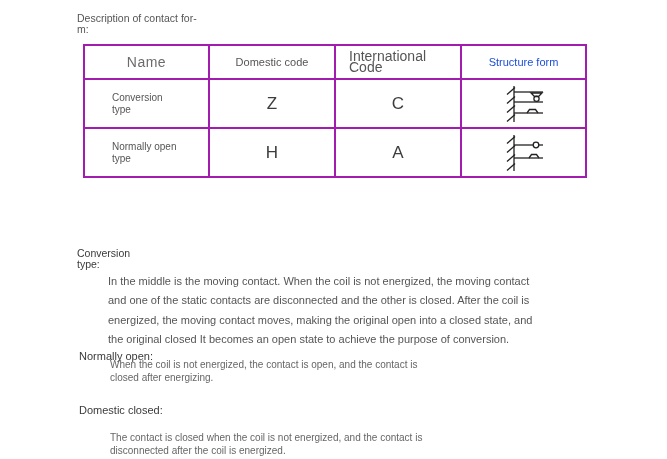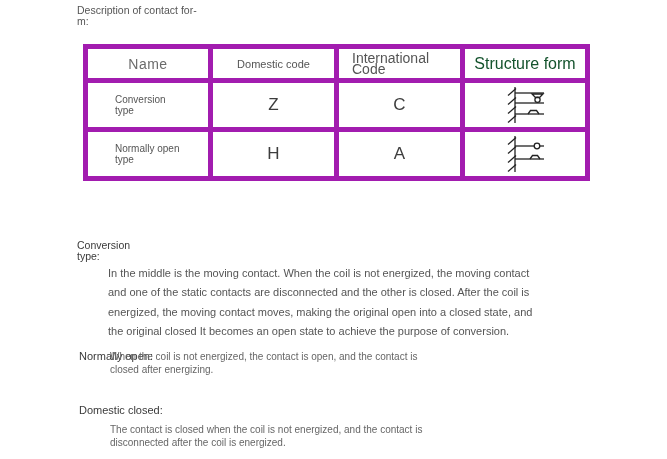--- a/index.html
+++ b/index.html
@@ -3,50 +3,50 @@
 <meta charset="utf-8">
 <style>
   * { margin: 0; padding: 0; box-sizing: border-box; }
   html, body {
     width: 667px; height: 459px;
     background: #ffffff;
     font-family: "Liberation Sans", sans-serif;
     position: relative;
     overflow: hidden;
   }
-  .pre { white-space: pre-line; }
+  .pre { white-space: pre-line; margin-top: 8px; }
 
   .doc-title {
     position: absolute; left: 77px; top: 5px;
     font-size: 10.5px; line-height: 11px; color: #555;
   }
 
   table.contact-table {
     position: absolute; left: 83px; top: 44px;
     width: 502px; border-collapse: collapse;
     table-layout: fixed;
     border: 2px solid #4a4a4a;
   }
   table.contact-table td, table.contact-table th {
-    border: 5px solid #a21caf;
+    border: 2px solid #a21caf;
     font-weight: normal;
     vertical-align: middle;
   }
   col.c-name { width: 125px; }
   col.c-dom  { width: 126px; }
   col.c-intl { width: 126px; }
   col.c-struct { width: 125px; }
 
   tr.header-row { height: 34px; }
   tr.data-row   { height: 49px; }
 
   th.h-name { font-size: 14px; color: #6b6b6b; text-align: center; letter-spacing: 0.5px; }
   th.h-dom  { font-size: 11px; color: #555; text-align: center; }
   th.h-intl { font-size: 14px; color: #555; text-align: left; padding-left: 13px; line-height: 11px; }
-  th.h-struct { font-size: 16px; color: #14532d; text-align: center; }
+  th.h-struct { font-size: 11px; color: #1d4ed8; text-align: center; }
 
   td.cell-name {
     font-size: 10px; color: #555; line-height: 11.5px;
     text-align: left; padding-left: 27px;
   }
   td.cell-code {
     font-size: 17px; color: #3d3d3d; text-align: center;
   }
   td.cell-struct { text-align: center; }
   td.cell-struct svg { display: inline-block; vertical-align: middle; }

